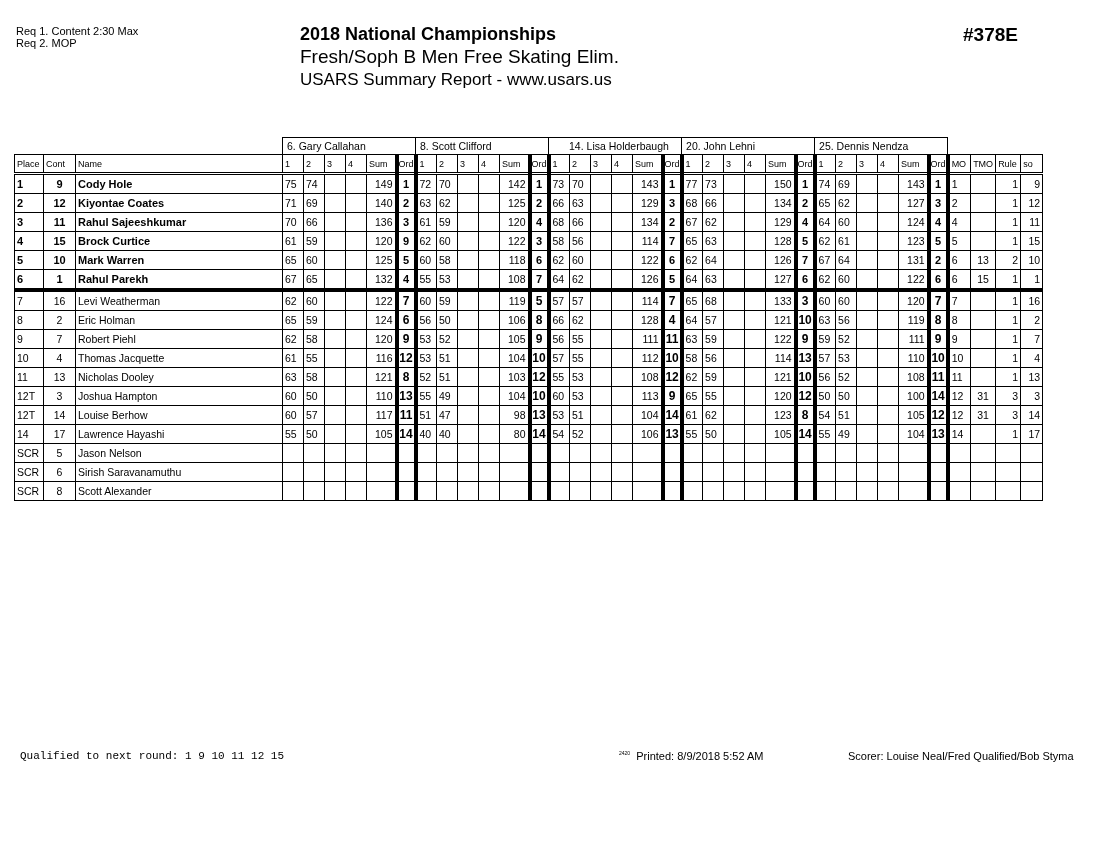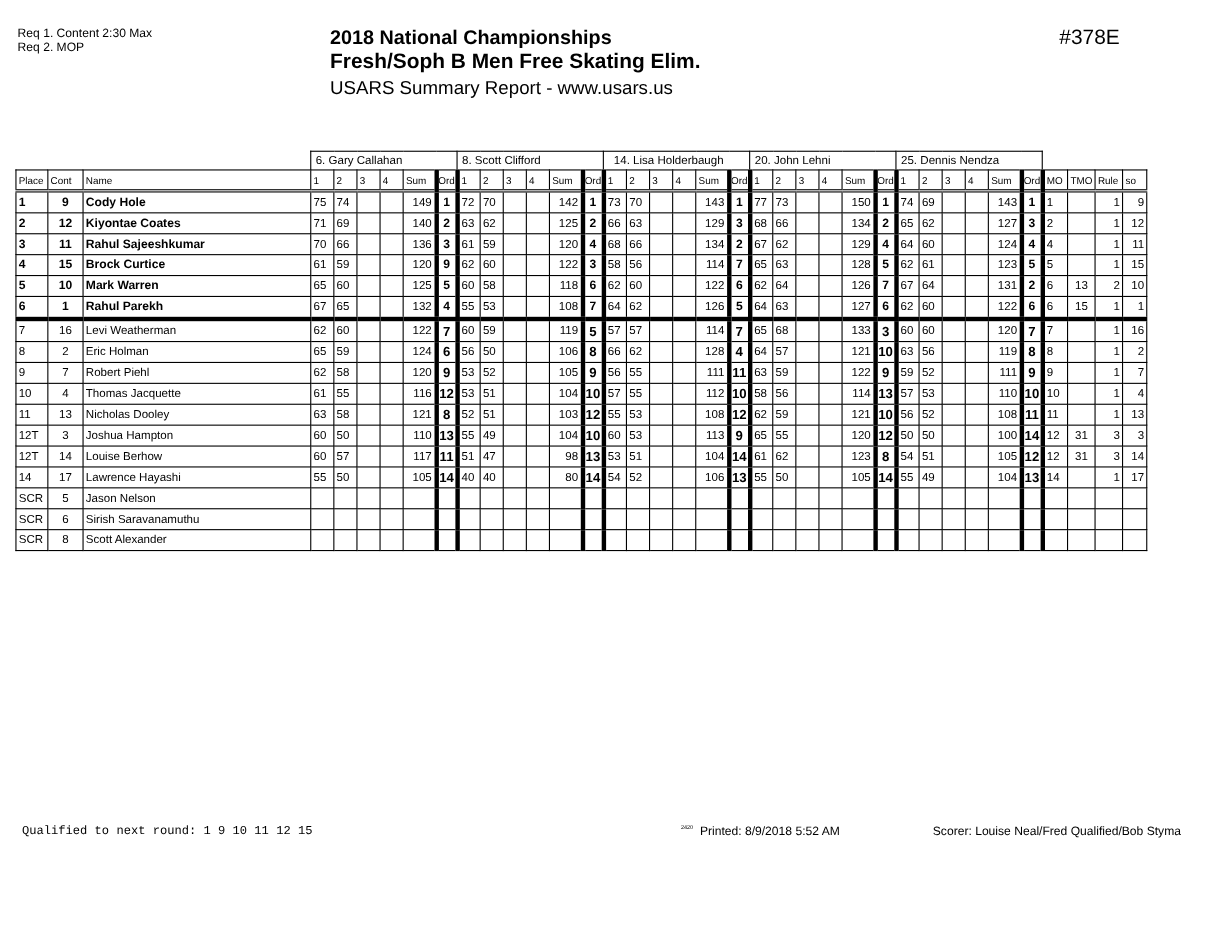--- a/index.html
+++ b/index.html
@@ -1,22 +1,22 @@
 <!DOCTYPE html>
 <html><head>
 <meta charset="utf-8">
 <style>
   html, body { margin:0; padding:0; background:#fff; }
   body { width:1100px; height:850px; position:relative; font-family:"Liberation Sans", sans-serif; color:#000; overflow:hidden; }
   .req { position:absolute; left:16px; top:25px; font-size:11px; line-height:12px; }
-  .eventno { position:absolute; left:963px; top:24px; font-size:19px; font-weight:normal; }
+  .eventno { position:absolute; left:963px; top:24px; font-size:19px; font-weight:bold; }
   .hdr { position:absolute; left:300px; width:504px; top:24px; text-align:left; }
   .hdr .t1 { font-size:18px; font-weight:bold; line-height:21px; }
   .hdr .t2 { font-size:15px; line-height:18px; }
-  .hdr .t3 { font-size:19px; font-weight:bold; line-height:24px; }
+  .hdr .t3 { font-size:19px; font-weight:normal; line-height:24px; }
   .hdr .t4 { font-size:17px; line-height:21px; }
 
   table.res { position:absolute; left:14px; top:137px; border-collapse:collapse; table-layout:fixed; font-size:10.5px; }
   table.res td { border:1px solid #000; height:18px; padding:0 2px; white-space:nowrap; overflow:hidden; }
   table.res tr.judges td { height:16px; font-size:10.5px; }
   table.res tr.judges td.blank { border:none; }
   table.res tr.cols td { height:17px; font-size:9px; border-bottom:3px double #000; }
   table.res td.c { text-align:center; }
   table.res td.r { text-align:right; }
   table.res td.ord { text-align:center; font-weight:bold; font-size:12px; border-left:4px solid #000; border-right:4px solid #000; padding:0; }
@@ -82,21 +82,21 @@
       <col style="width: 23px;">
       <col style="width: 25px;">
       <col style="width: 25px;">
       <col style="width: 22px;">
     </colgroup>
   <tbody id="tb">
       <tr class="judges">
         <td class="blank" colspan="3"></td>
         <td colspan="6" style="padding-left: 4px;">6.  Gary Callahan</td>
         <td colspan="6" style="padding-left: 4px;">8.  Scott Clifford</td>
-        <td colspan="6" style="padding-left: 9px;">14.  Lisa Holderbaugh</td>
+        <td colspan="6" style="padding-left: 20px;">14.  Lisa Holderbaugh</td>
         <td colspan="6" style="padding-left: 4px;">20.  John Lehni</td>
         <td colspan="6" style="padding-left: 4px;">25.  Dennis Nendza</td>
         <td class="blank" colspan="4"></td>
       </tr>
       <tr class="cols">
         <td>Place</td>
         <td>Cont</td>
         <td>Name</td>
         <td>1</td>
         <td>2</td>

